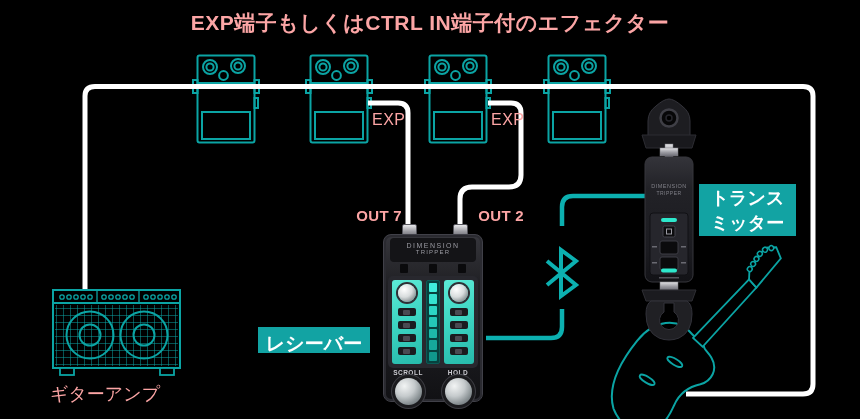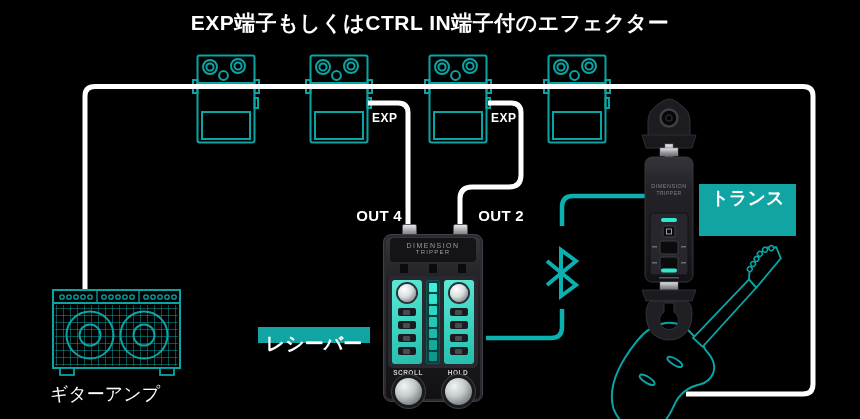--- a/index.html
+++ b/index.html
@@ -1,24 +1,24 @@
 <!DOCTYPE html>
 <html><head>
 <meta charset="utf-8">
 <style>
   html,body{margin:0;padding:0;background:#000;}
   .stage{position:relative;width:860px;height:419px;background:#000;overflow:hidden;
          font-family:"Liberation Sans","DejaVu Sans",sans-serif;}
   .abs{position:absolute;}
-  .lbl{position:absolute;color:#ffffff;white-space:nowrap;}
+  .lbl{position:absolute;color:#fca5a5;white-space:nowrap;}
   .title{left:0;top:9px;width:860px;text-align:center;font-size:21px;font-weight:600;letter-spacing:.5px;}
-  .exp{font-size:12px;font-weight:700;letter-spacing:.5px;}
+  .exp{font-size:16px;font-weight:400;letter-spacing:.5px;}
   .out{font-size:15px;font-weight:700;letter-spacing:.3px;}
   .badge{position:absolute;background:#12A3A3;color:#fff;font-weight:700;text-align:center;}
-  .badge.rx{left:258px;top:327px;width:112px;height:16px;font-size:19px;line-height:34px;}
+  .badge.rx{left:258px;top:327px;width:112px;height:26px;font-size:19px;line-height:34px;}
   .badge.tx{left:699px;top:184px;width:97px;height:52px;font-size:18px;line-height:25px;padding-top:2px;box-sizing:border-box;text-align:center;}
   .amp-label{left:50px;top:382px;width:140px;text-align:left;font-size:18px;font-weight:500;}
 
   
   .receiver{left:383px;top:222px;width:100px;height:182px;}
   .rx-jack{position:absolute;top:2px;width:15px;height:13px;border-radius:2px;border:1px solid #55555c;
            background:linear-gradient(180deg,#e8e8ea,#9a9aa0 60%,#6f6f76);box-sizing:border-box;}
   .rx-body{position:absolute;left:0;top:12px;width:100px;height:168px;border-radius:8px;
            background:linear-gradient(180deg,#36363c,#202024 30%,#1a1a1e 70%,#111114);
            border:1px solid #404048;box-sizing:border-box;box-shadow:inset 0 0 0 2px #2a2a30;}
@@ -226,20 +226,21 @@
     <rect x="22" y="174.5" width="16" height="4" rx="2" fill="#2DE8CC"></rect>
     <rect x="20" y="183" width="20" height="1.5" fill="#55555c"></rect>
     <rect x="21" y="188" width="18" height="8" fill="url(#silver)" stroke="#77777e" stroke-width="0.5"></rect>
     <path d="M3,196 L57,196 L53,207 L7,207 Z" fill="#1b1b1f" stroke="#2e2e34"></path>
     <path fill-rule="evenodd" d="M12,207 L48,207 Q53,210 53,220 Q53,238 40,244 Q30,248 20,244 Q7,238 7,220 Q7,210 12,207 Z M25,209 L35,209 L35,218 A9.5 9.5 0 1 1 25,218 Z" fill="#202024" stroke="#32323a"></path>
   </svg>
 
   <div class="lbl title">EXP端子もしくはCTRL IN端子付のエフェクター</div>
   <div class="lbl exp" style="left:372px;top:111px;">EXP</div>
   <div class="lbl exp" style="left:491px;top:111px;">EXP</div>
-  <div class="lbl out" style="left:346px;top:207px;width:56px;text-align:right;">OUT 4</div>
+  <div class="lbl out" style="left:346px;top:207px;width:56px;text-align:right;">OUT 7</div>
   <div class="lbl out" style="left:466px;top:207px;width:58px;text-align:right;">OUT 2</div>
   <div class="lbl amp-label">ギターアンプ</div>
   <div class="badge rx">レシーバー</div>
   <div class="badge tx">
     <div>トランス</div>
+    <div>ミッター</div>
   </div>
 </div>
 
 </body></html>

